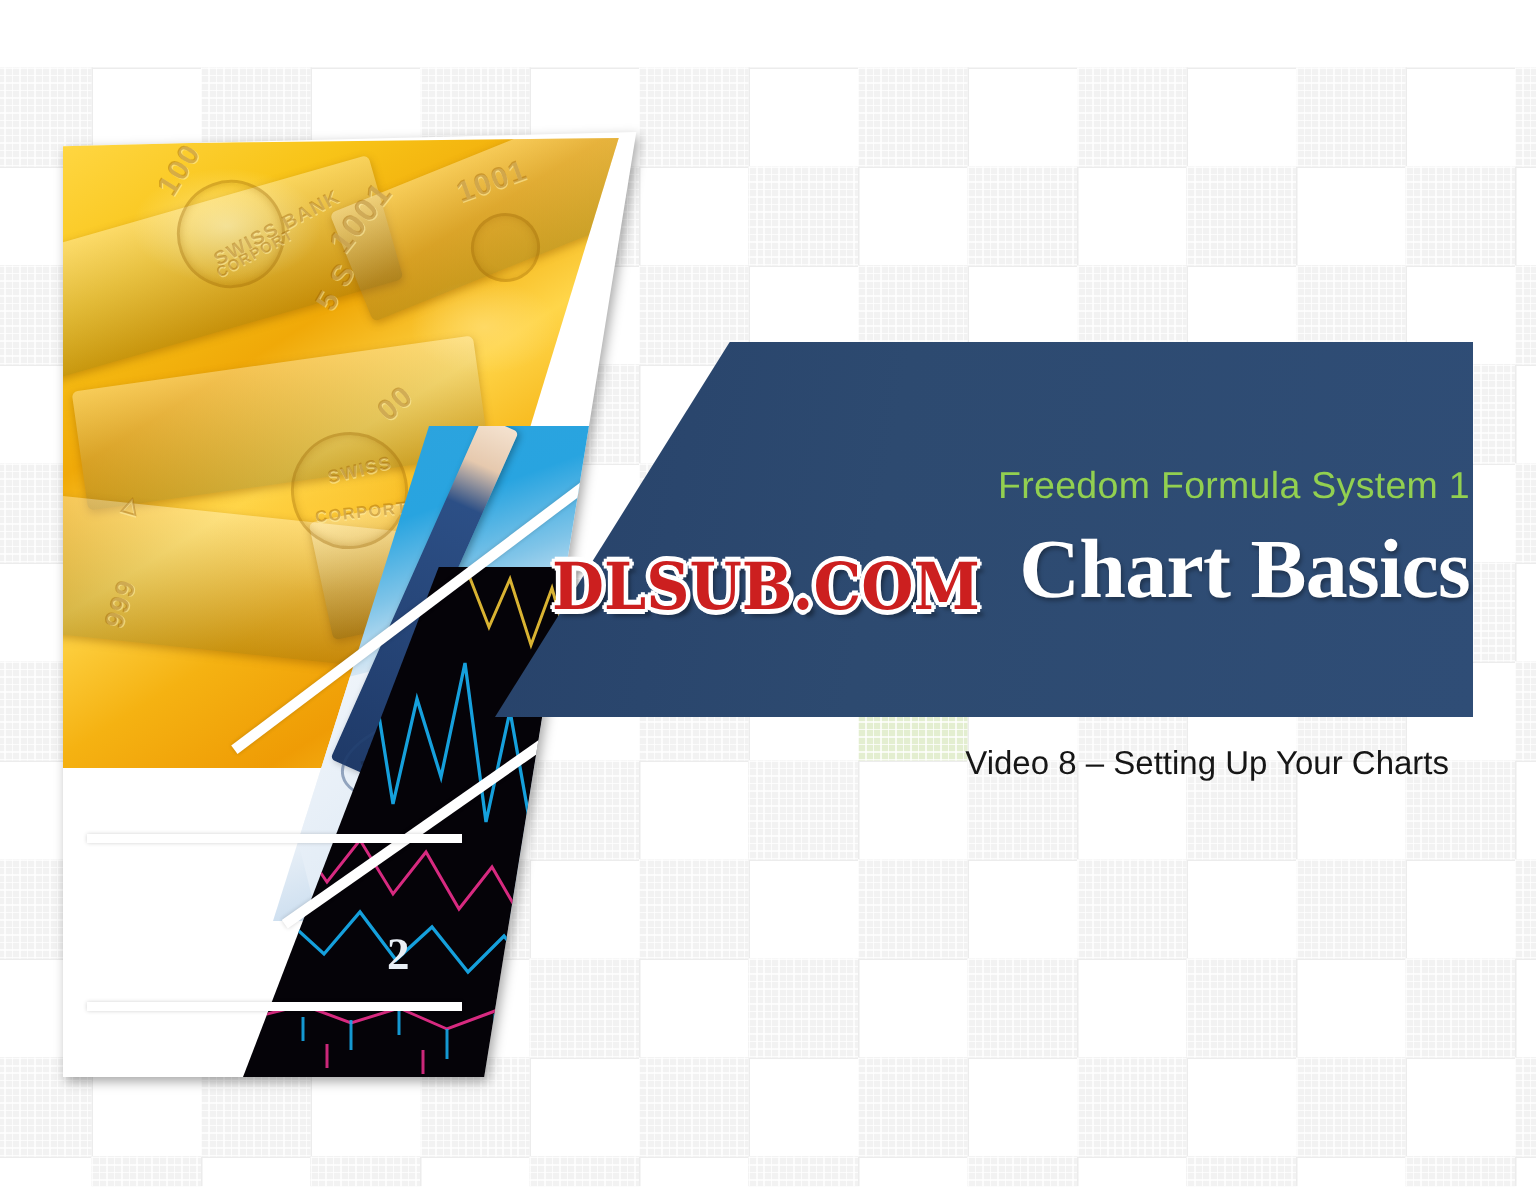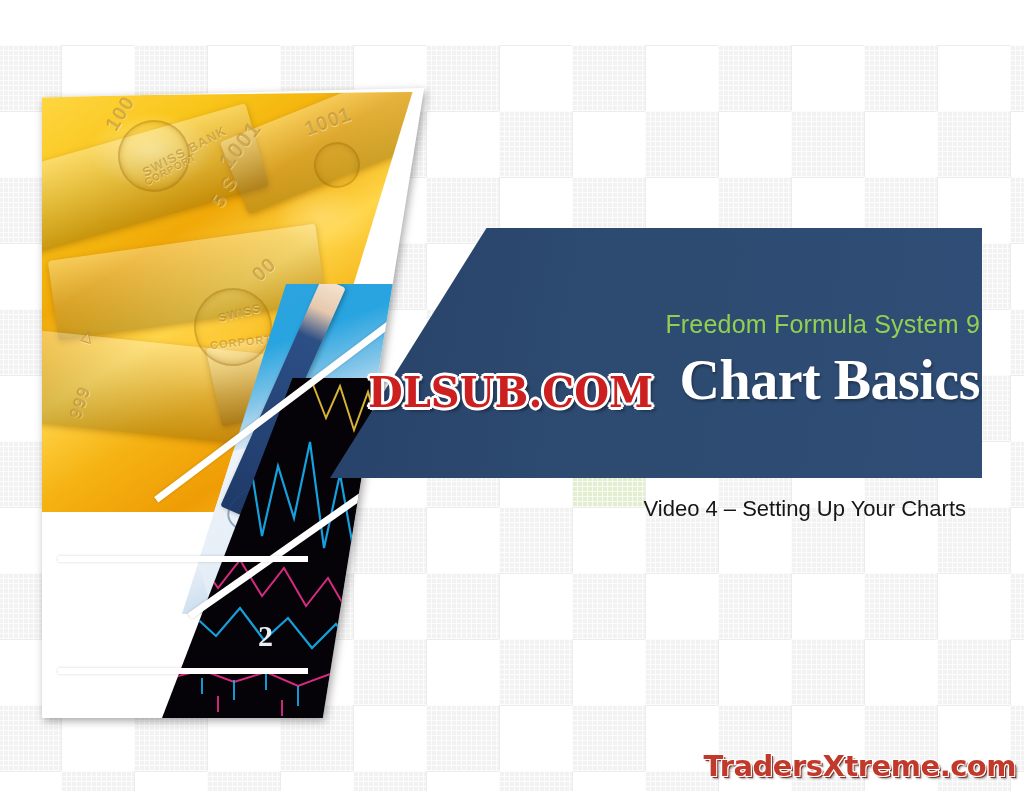--- a/index.html
+++ b/index.html
@@ -465,22 +465,21 @@
 
       <div class="sep" style="left:78px;top:300px;width:360px;height:7px;transform:rotate(-37deg);"></div>
       <div class="sep" style="left:118px;top:430px;width:330px;height:7px;transform:rotate(-35deg);"></div>
       <div class="sep" style="left:16px;top:468px;width:250px;height:6px;transform:rotate(0deg);"></div>
       <div class="sep" style="left:16px;top:580px;width:250px;height:6px;transform:rotate(0deg);"></div>
     </div>
   </div>
 
   <div id="banner"></div>
 
-  <div id="eyebrow">Freedom Formula System 9</div>
+  <div id="eyebrow">Freedom Formula System 1</div>
   <div id="main-title">Chart Basics</div>
 
-  <div id="subtitle">Video 4 – Setting Up Your Charts</div>
+  <div id="subtitle">Video 8 – Setting Up Your Charts</div>
 
   <div id="watermark">DLSUB.COM</div>
 
-  <div id="tx-logo">TradersXtreme.com</div>
 
 </div>
 
 </body></html>

